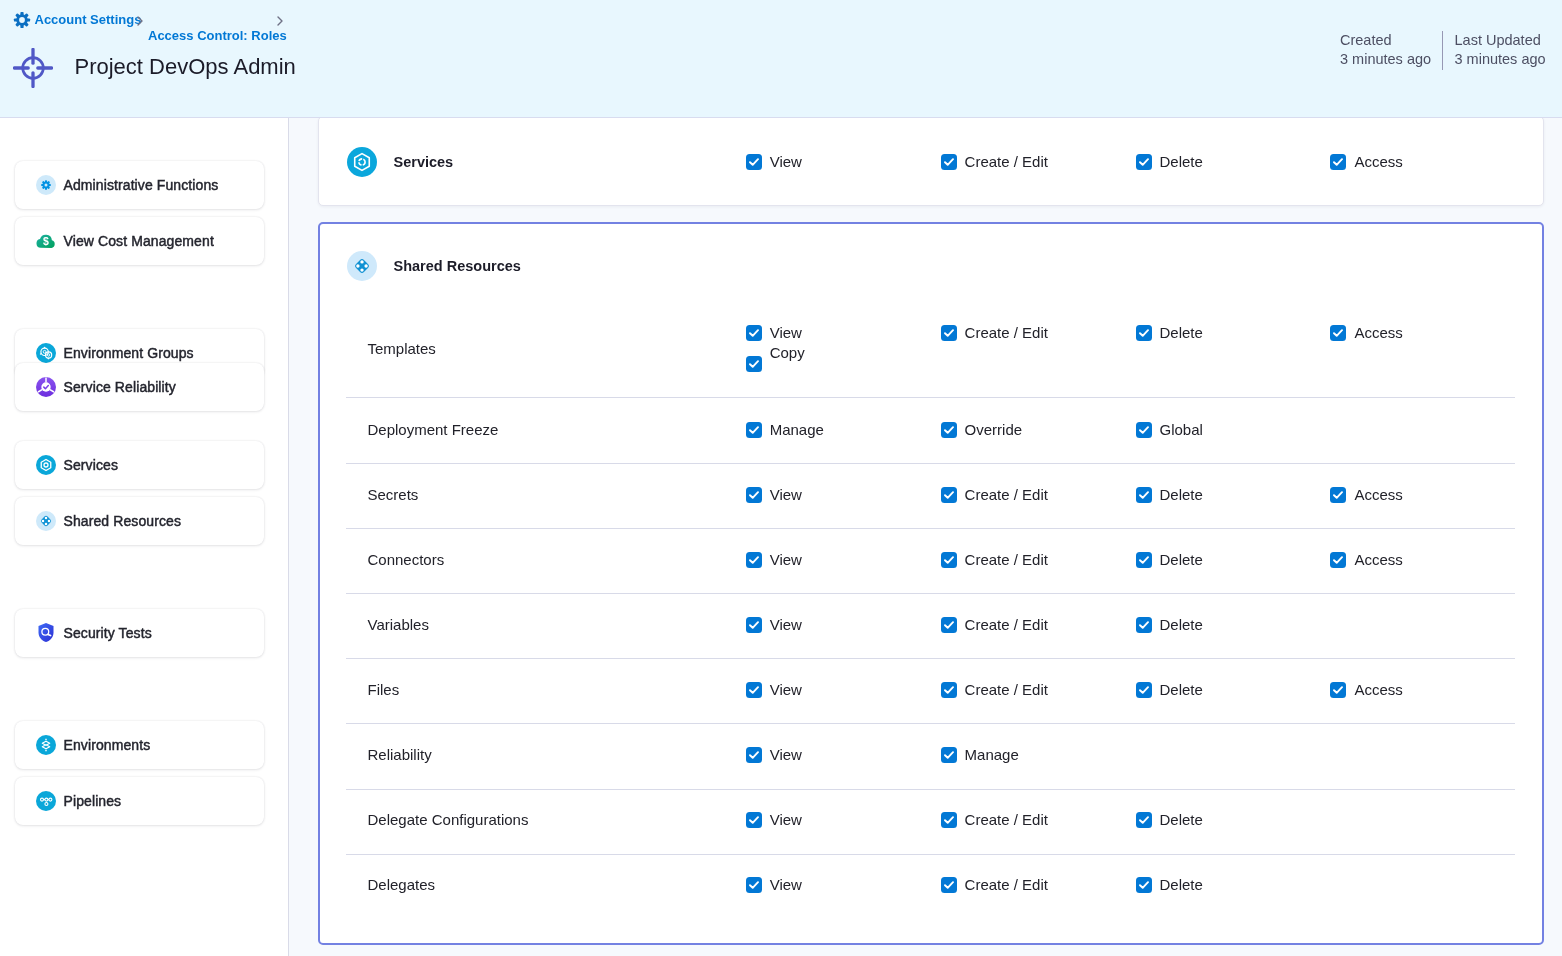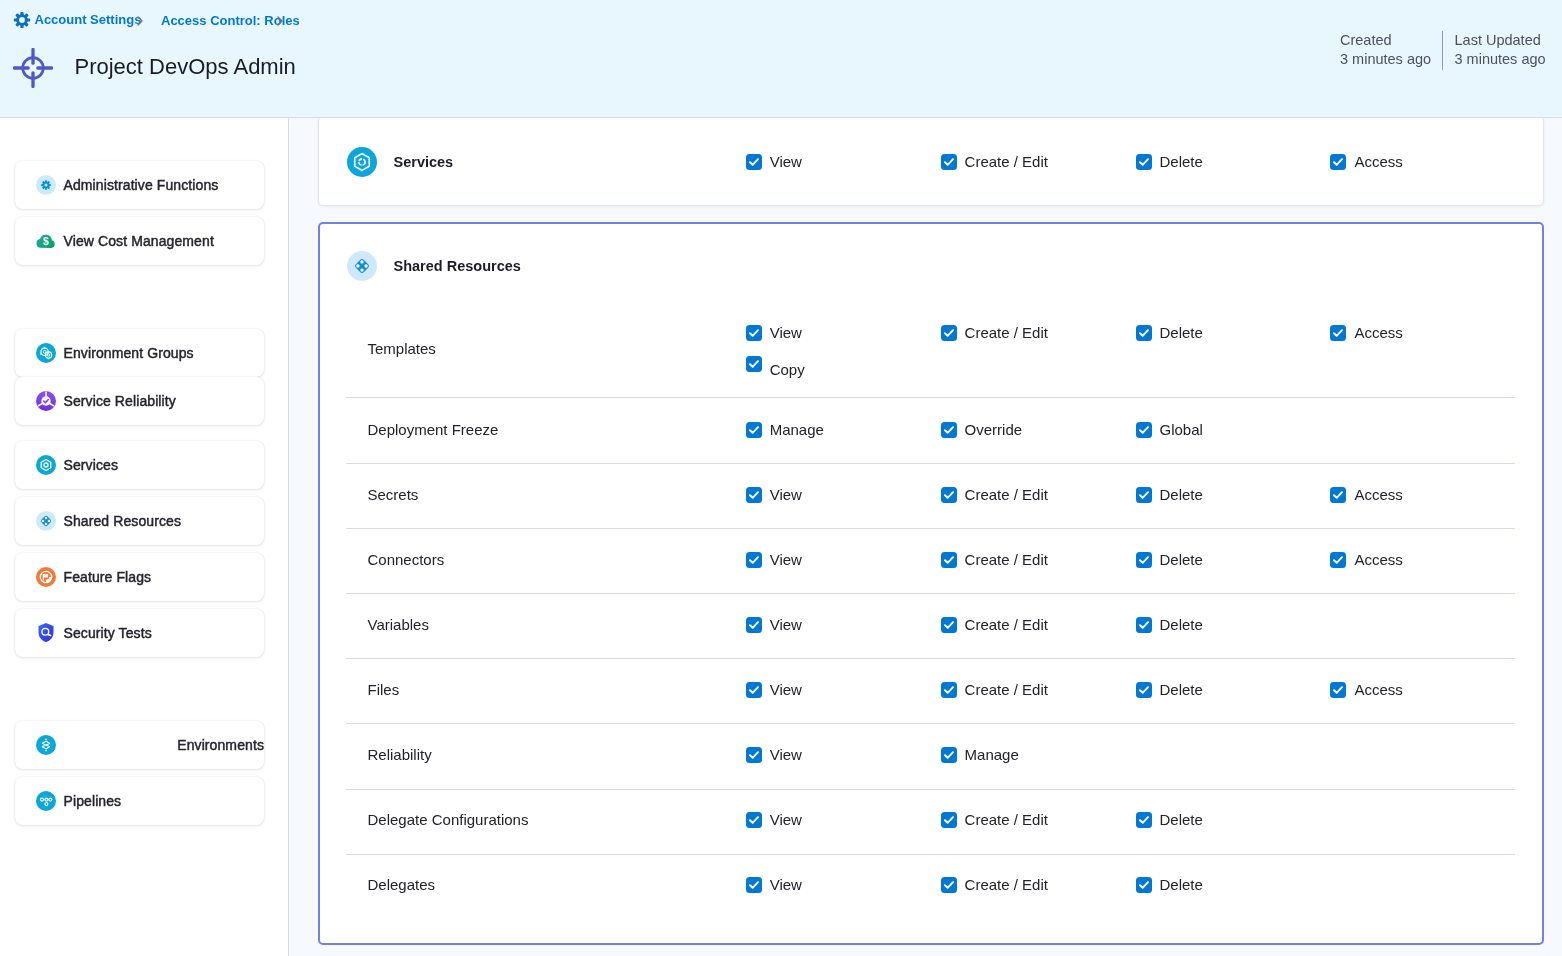--- a/index.html
+++ b/index.html
@@ -112,21 +112,21 @@
       <svg width="10" height="8" viewBox="0 0 10 8">
         <path d="M1 4.2 L3.7 6.8 L9 1.2" fill="none" stroke="#fff" stroke-width="1.9" stroke-linecap="round" stroke-linejoin="round"></path>
       </svg>
     </div>
 <div class="cbl" style="left:1354.4px;top:322.6px;">Access</div>
 <div class="cb" style="left:745.7px;top:356.2px;">
       <svg width="10" height="8" viewBox="0 0 10 8">
         <path d="M1 4.2 L3.7 6.8 L9 1.2" fill="none" stroke="#fff" stroke-width="1.9" stroke-linecap="round" stroke-linejoin="round"></path>
       </svg>
     </div>
-<div class="cbl" style="left:769.7px;top:360px;text-align:right;">Copy</div>
+<div class="cbl" style="left:769.7px;top:343px;text-align:right;">Copy</div>
 <div class="rowlb" style="top:419.5px;">Deployment Freeze</div>
 <div class="cb" style="left:745.7px;top:421.5px;">
       <svg width="10" height="8" viewBox="0 0 10 8">
         <path d="M1 4.2 L3.7 6.8 L9 1.2" fill="none" stroke="#fff" stroke-width="1.9" stroke-linecap="round" stroke-linejoin="round"></path>
       </svg>
     </div>
 <div class="cbl" style="left:769.7px;top:419.5px;">Manage</div>
 <div class="cb" style="left:940.6px;top:421.5px;">
       <svg width="10" height="8" viewBox="0 0 10 8">
         <path d="M1 4.2 L3.7 6.8 L9 1.2" fill="none" stroke="#fff" stroke-width="1.9" stroke-linecap="round" stroke-linejoin="round"></path>
@@ -295,21 +295,21 @@
           <rect x="7.38" y="0.90" width="3.24" height="4.14" rx="0.97" fill="#0b6fc2" transform="rotate(225 9.0 9.0)"></rect>
           <rect x="7.38" y="0.90" width="3.24" height="4.14" rx="0.97" fill="#0b6fc2" transform="rotate(270 9.0 9.0)"></rect>
           <rect x="7.38" y="0.90" width="3.24" height="4.14" rx="0.97" fill="#0b6fc2" transform="rotate(315 9.0 9.0)"></rect>
           <circle cx="9.0" cy="9.0" r="5.76" fill="#0b6fc2"></circle>
           <circle cx="9.0" cy="9.0" r="2.88" fill="#e8f7fe"></circle>
         </svg></div>
   <div class="bc abs" style="left:34.5px;top:9.5px;"><a href="#">Account Settings</a></div>
   <div class="abs" style="left:137.3px;top:11.5px;"><svg width="6" height="10" viewBox="0 0 6 10">
           <path d="M1 1 L5 5 L1 9" fill="none" stroke="#6f7186" stroke-width="1.4" stroke-linecap="round" stroke-linejoin="round"></path>
         </svg></div>
-  <div class="bc abs" style="left:148px;top:11px;margin-left:13px;"><a href="#">Access Control: Roles</a></div>
+  <div class="bc abs" style="left:148px;top:26px;"><a href="#">Access Control: Roles</a></div>
   <div class="abs" style="left:277.3px;top:11.5px;"><svg width="6" height="10" viewBox="0 0 6 10">
           <path d="M1 1 L5 5 L1 9" fill="none" stroke="#6f7186" stroke-width="1.4" stroke-linecap="round" stroke-linejoin="round"></path>
         </svg></div>
   <div class="abs" style="left:13.3px;top:48.2px;"><svg width="40" height="40" viewBox="0 0 40 40">
 <circle cx="20" cy="20" r="10.3" fill="none" stroke="#5058c6" stroke-width="2.7"></circle>
 <g stroke="#5058c6" stroke-width="3.3" stroke-linecap="round">
 <line x1="20" y1="1.4" x2="20" y2="15.2"></line>
 <line x1="20" y1="24.8" x2="20" y2="38.6"></line>
 <line x1="1.4" y1="20" x2="15.2" y2="20"></line>
 <line x1="24.8" y1="20" x2="38.6" y2="20"></line>
@@ -365,21 +365,21 @@
           <circle cx="8.6" cy="8.8" r="1.4" fill="none" stroke="#fff" stroke-width="0.9"></circle>
 <circle cx="12.6" cy="12" r="3.1" fill="none" stroke="#fff" stroke-width="1.15"></circle>
           <circle cx="12.6" cy="12" r="1.2" fill="none" stroke="#fff" stroke-width="0.9"></circle>
 <circle cx="8.6" cy="4.6" r="0.8" fill="#fff"></circle>
           <circle cx="4.6" cy="11" r="0.8" fill="#fff"></circle>
           <circle cx="12.4" cy="15.6" r="0.8" fill="#fff"></circle>
         </svg>
       </span>
       <span class="navlb">Environment Groups</span>
     </div>
-<div class="navcard" style="top:377px;text-align:center;">
+<div class="navcard" style="top:363px;text-align:center;">
       <span class="navic">
         <svg width="20" height="20" viewBox="0 0 20 20">
           <defs>
             <linearGradient id="srg" x1="0" y1="0" x2="0" y2="1">
               <stop offset="0" stop-color="#8a53ef"></stop>
               <stop offset="1" stop-color="#6d2ede"></stop>
             </linearGradient>
           </defs>
 <circle cx="10" cy="10" r="10" fill="url(#srg)"></circle>
 <g stroke="#fff" stroke-width="1.5">
@@ -409,49 +409,37 @@
           <circle cx="10" cy="10" r="10" fill="#cee9fa"></circle>
 <rect x="5.8" y="5.8" width="8.4" height="8.4" rx="2.2" fill="#0f93d6" transform="rotate(45 10 10)"></rect>
 <circle cx="10" cy="7" r="1.25" fill="#fff"></circle>
           <circle cx="10" cy="13" r="1.25" fill="#fff"></circle>
           <circle cx="7" cy="10" r="1.25" fill="#fff"></circle>
           <circle cx="13" cy="10" r="1.25" fill="#fff"></circle>
         </svg>
       </span>
       <span class="navlb">Shared Resources</span>
     </div>
-<div class="navcard" style="top:552.5px;">
-      <span class="navic">
-        <svg width="20" height="20" viewBox="0 0 20 20">
-          <circle cx="10" cy="10" r="10" fill="#f3793b"></circle>
-<circle cx="10" cy="10" r="5.7" fill="none" stroke="#fff" stroke-width="1.25"></circle>
-<path d="M7.3 7.2 h4.8 v3.2 h-4.8 z" fill="#fff"></path>
-          <path d="M7.3 7.2 V13.6" stroke="#fff" stroke-width="1.1"></path>
-<path d="M15.7 10 a5.7 5.7 0 0 1 -5.7 5.7 L10 12.4 a2.4 2.4 0 0 0 3.3 -2.4 Z" fill="#fff"></path>
-        </svg>
-      </span>
-      <span class="navlb">Feature Flags</span>
-    </div>
 <div class="navcard" style="top:608.5px;">
       <span class="navic">
         <svg width="20" height="21" viewBox="0 0 20 21">
           <defs>
             <linearGradient id="seg" x1="0" y1="0" x2="1" y2="1">
               <stop offset="0" stop-color="#3f6bf5"></stop>
               <stop offset="1" stop-color="#2c2fd4"></stop>
             </linearGradient>
           </defs>
 <path d="M10 1 L17.5 4 V10.2 C17.5 15.4 14.2 18.6 10 20 C5.8 18.6 2.5 15.4 2.5 10.2 V4 Z" fill="url(#seg)"></path>
 <circle cx="9.3" cy="9.8" r="3.4" fill="none" stroke="#fff" stroke-width="1.3"></circle>
 <path d="M12 12.4 L14.6 13.6" stroke="#fff" stroke-width="1.6" stroke-linecap="round"></path>
         </svg>
       </span>
       <span class="navlb">Security Tests</span>
     </div>
-<div class="navcard" style="top:720.5px;justify-content:space-between;">
+<div class="navcard" style="top:720.5px;">
       <span class="navic">
         <svg width="20" height="20" viewBox="0 0 20 20">
           <circle cx="10.0" cy="10.0" r="10.0" fill="#0aa7d9"></circle>
           <path d="M6.3 8.3 L10 6.3 L13.7 8.3 L10 10.3 Z M6.3 11.7 L10 9.7 L13.7 11.7 L10 13.7 Z" fill="none" stroke="#fff" stroke-width="1.2" stroke-linejoin="round"></path>
 <path d="M10 3.8 L10 5.2 M10 14.8 L10 16.2" stroke="#fff" stroke-width="1.4"></path>
         </svg>
       </span>
       <span class="navlb">Environments</span>
     </div>
 <div class="navcard" style="top:776.5px;">

